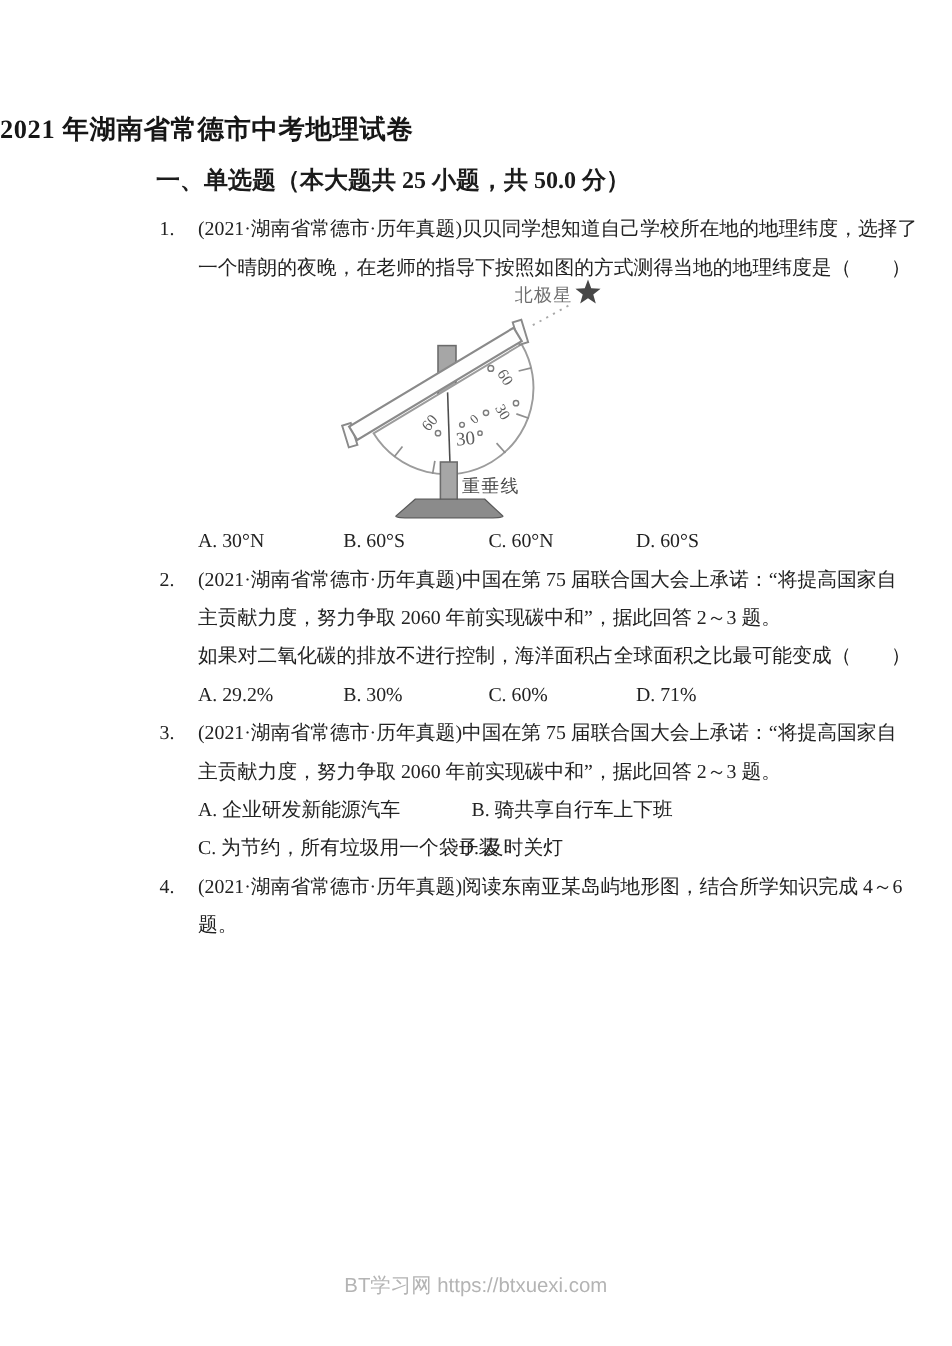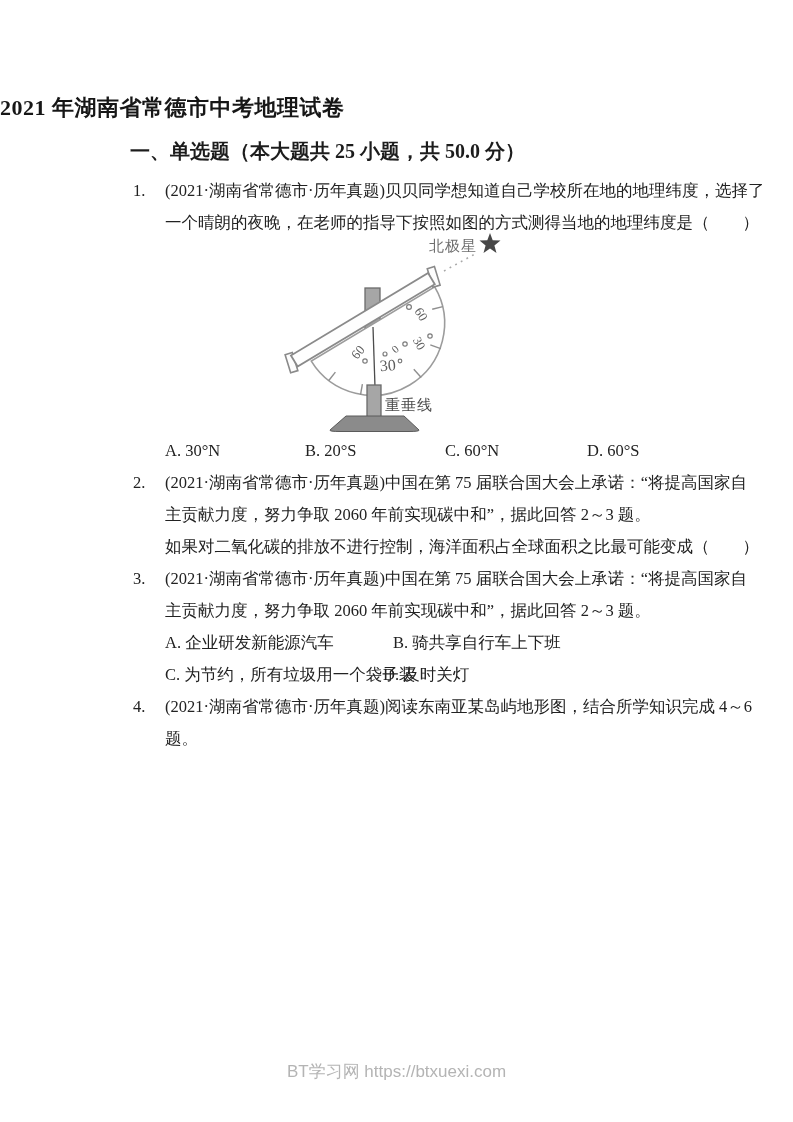--- a/index.html
+++ b/index.html
@@ -56,21 +56,20 @@
     left: 113px;
     top: -9px;
     width: 250px;
     height: 210px;
   }
   .opts4 {
     display: grid;
     grid-template-columns: 121px 121px 123px auto;
     font-size: 16.5px;
     line-height: 32px;
-    gap: 19px;
   }
   .opts2a {
     display: grid;
     grid-template-columns: 228px auto;
     font-size: 16.5px;
     line-height: 32px;
   }
   .opts2b {
     display: grid;
     grid-template-columns: 218px auto;
@@ -155,33 +154,39 @@
 
           <rect x="89" y="155" width="14" height="37" fill="#a6a6a6" stroke="#6b6b6b" stroke-width="1.3"></rect>
           <path d="M 52 200 L 68 186 L 126 186 L 141 200 Q 142 201.5 130 201.5 L 62 201.5 Q 51 201.5 52 200 Z" fill="#8b8b8b" stroke="#5a5a5a" stroke-width="1"></path>
 
           <text x="107" y="180" font-size="15" fill="#4a4a4a" letter-spacing="1" class="sketch-text">重垂线</text>
         </svg>
       </div>
 
       <div class="opts4">
         <span class="opt">A. 30°N</span>
-        <span class="opt">B. 20°S</span>
+        <span class="opt">B. 60°S</span>
         <span class="opt">C. 60°N</span>
         <span class="opt">D. 60°S</span>
       </div>
     </div>
   </div>
 
   <div class="question">
     <div class="qnum">2.</div>
     <div class="qbody">
       <div class="qline">(2021·湖南省常德市·历年真题)中国在第 75 届联合国大会上承诺：“将提高国家自</div>
       <div class="qline">主贡献力度，努力争取 2060 年前实现碳中和”，据此回答 2～3 题。</div>
       <div class="qline">如果对二氧化碳的排放不进行控制，海洋面积占全球面积之比最可能变成（　　）</div>
+      <div class="opts4">
+        <span class="opt">A. 29.2%</span>
+        <span class="opt">B. 30%</span>
+        <span class="opt">C. 60%</span>
+        <span class="opt">D. 71%</span>
+      </div>
     </div>
   </div>
 
   <div class="question">
     <div class="qnum">3.</div>
     <div class="qbody">
       <div class="qline">(2021·湖南省常德市·历年真题)中国在第 75 届联合国大会上承诺：“将提高国家自</div>
       <div class="qline">主贡献力度，努力争取 2060 年前实现碳中和”，据此回答 2～3 题。</div>
       <div class="opts2a">
         <span class="opt">A. 企业研发新能源汽车</span>

